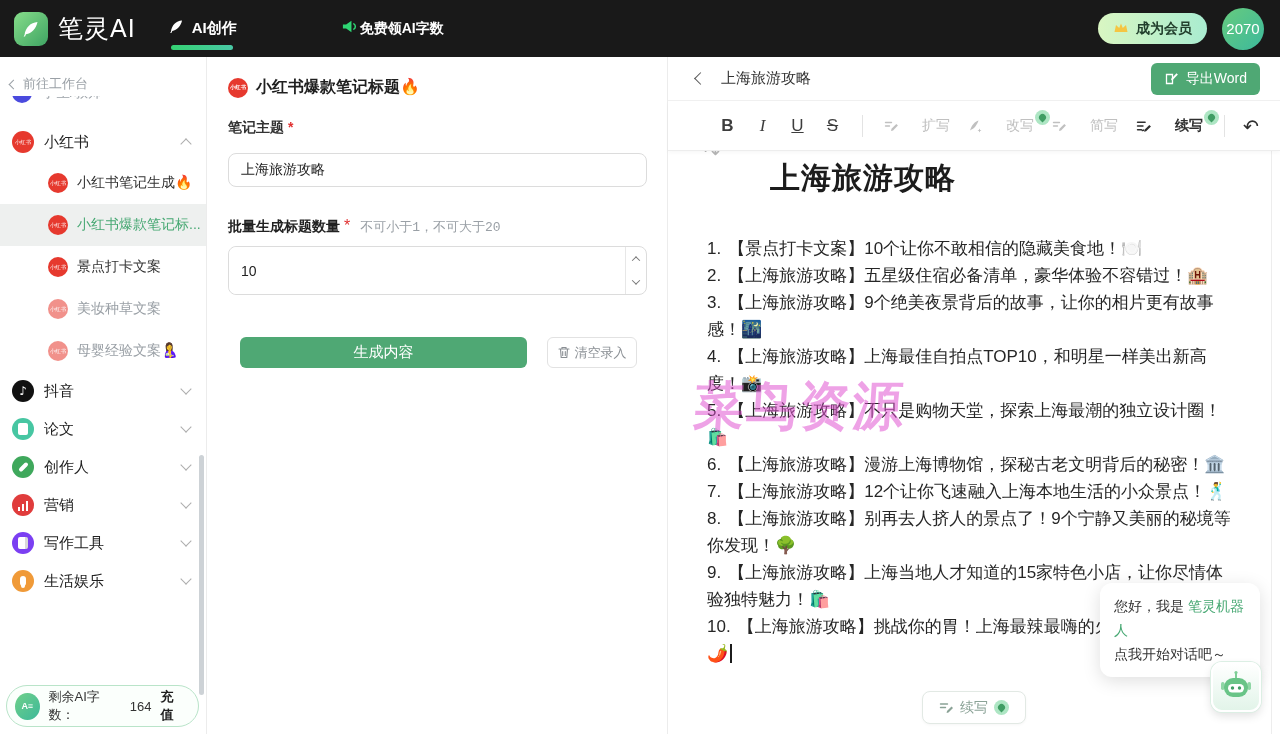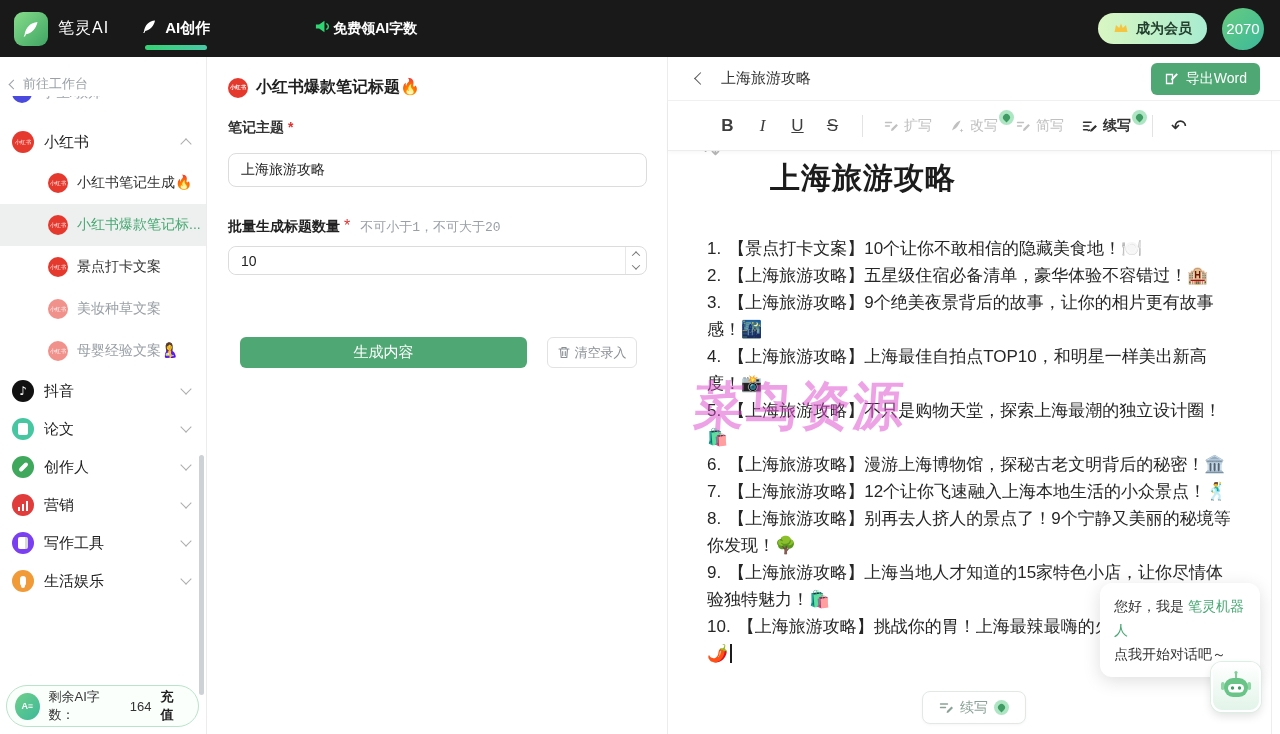--- a/index.html
+++ b/index.html
@@ -4,21 +4,21 @@
 <style>
   * { margin:0; padding:0; box-sizing:border-box; }
   html,body { background:#fff; }
   body { font-family:"Liberation Sans","DejaVu Sans",sans-serif; }
   .app { position:relative; width:1280px; height:734px; overflow:hidden; background:#fff; }
 
   
   .topbar { position:absolute; top:0; left:0; width:1280px; height:57px; background:#191919; display:flex; align-items:center; }
   .logo-wrap { display:flex; align-items:center; margin-left:14px; }
   .logo-box { width:34px; height:34px; border-radius:9px; background:linear-gradient(135deg,#86dd8a,#3fa463); display:flex; align-items:center; justify-content:center; }
-  .logo-text { color:#fff; font-size:16px; margin-left:10px; letter-spacing:1px; }
+  .logo-text { color:#fff; font-size:25px; margin-left:10px; letter-spacing:1px; }
   .nav-item { position:relative; height:57px; display:flex; align-items:center; margin-left:32px; gap:7px; cursor:pointer; }
   .nav-item .lbl { color:#fff; font-size:15px; font-weight:700; }
   .nav-underline { position:absolute; left:50%; transform:translateX(-50%); bottom:7px; width:62px; height:5px; border-radius:3px; background:linear-gradient(90deg,#35d273,#49c8a5); }
   .promo { display:flex; align-items:center; gap:0; margin-left:104px; cursor:pointer; }
   .promo .lbl { color:#fff; font-size:14px; font-weight:700; }
   .top-spacer { flex:1; }
   .member-pill { height:31px; padding:0 15px; border-radius:17px; background:linear-gradient(90deg,#d9f6c2,#a9ecd0); display:flex; align-items:center; gap:7px; cursor:pointer; }
   .member-pill .lbl { font-size:14px; font-weight:700; color:#23402e; }
   .avatar { width:42px; height:42px; border-radius:50%; background:linear-gradient(135deg,#67cb7e,#3cb99c); color:#fff; font-size:15px; display:flex; align-items:center; justify-content:center; margin:0 16px 0 15px; }
 
@@ -61,21 +61,21 @@
 
   
   .form-panel { position:absolute; top:57px; left:208px; width:460px; height:677px; background:#fff; border-right:1px solid #ececec; }
   .form-title { position:absolute; top:20px; left:20px; display:flex; align-items:center; gap:8px; font-size:16px; font-weight:700; color:#1f1f1f; }
   .field-label { position:absolute; top:62px; left:20px; font-size:14px; color:#333; font-weight:600; }
   .req { color:#e03131; margin-left:4px; }
   .text-input { position:absolute; top:96px; left:20px; right:20px; height:34px; border:1px solid #dcdcdc; border-radius:8px; padding:0 12px; font-size:14px; color:#222; background:#fff; font-family:inherit; }
   .count-row { position:absolute; top:160px; left:20px; display:flex; align-items:baseline; }
   .count-lbl { font-size:14px; font-weight:700; color:#222; }
   .count-hint { font-size:13px; color:#9aa0a6; margin-left:10px;font-family:Liberation Mono, monospace; }
-  .num-wrap { position:absolute; top:189px; left:20px; right:20px; height:29px; border:1px solid #dcdcdc; border-radius:8px; background:#fff; display:flex; }
+  .num-wrap { position:absolute; top:189px; left:20px; right:20px; height:49px; border:1px solid #dcdcdc; border-radius:8px; background:#fff; display:flex; }
   .num-input { flex:1; border:none; outline:none; border-radius:8px; padding:0 12px; font-size:14px; color:#222; font-family:inherit; }
   .spinner { width:21px; border-left:1px solid #e7e7e7; display:flex; flex-direction:column; }
   .spin-btn { flex:1; display:flex; align-items:center; justify-content:center; cursor:pointer; }
   .spin-chev { width:6px; height:6px; border-right:1.4px solid #777; border-bottom:1.4px solid #777; }
   .spin-chev.up { transform:rotate(-135deg) translate(-1px,-1px); }
   .spin-chev.down { transform:rotate(45deg) translate(-1px,-1px); }
   .gen-btn { position:absolute; top:280px; left:32px; width:287px; height:31px; border:none; border-radius:6px; background:#4fa874; color:#fff; font-size:15px; cursor:pointer; font-family:inherit; }
   .clear-btn { position:absolute; top:280px; left:339px; width:90px; height:31px; border:1px solid #e2e2e2; border-radius:6px; background:#fff; color:#8a8f94; font-size:13px; cursor:pointer; display:flex; align-items:center; justify-content:center; gap:5px; font-family:inherit; }
 
   
@@ -83,21 +83,21 @@
   .doc-header { height:44px; border-bottom:1px solid #f0f0f0; display:flex; align-items:center; padding:0 20px 0 28px; }
   .doc-title-sm { font-size:15px; color:#333; margin-left:16px; }
   .export-btn { margin-left:auto; height:32px; padding:0 13px; border:none; border-radius:6px; background:#4fa874; color:#fff; font-size:14px; display:flex; align-items:center; gap:7px; cursor:pointer; font-family:inherit; }
   .toolbar { height:50px; border-bottom:1px solid #ededed; box-shadow:0 2px 4px rgba(0,0,0,.03); display:flex; align-items:center; padding-left:42px; position:relative; z-index:2; background:#fff; }
   .fmt { width:35px; text-align:center; font-size:17px; color:#3d3d3d; cursor:pointer; }
   .fmt.b { font-weight:700; }
   .fmt.i { font-style:italic; font-family:"Liberation Serif",serif; }
   .fmt.u { text-decoration:underline; }
   .fmt.s { text-decoration:line-through; }
   .tb-div { width:1px; height:22px; background:#e3e3e3; margin:0 12px; }
-  .tbtn { position:relative; display:flex; align-items:center; gap:5px; font-size:14px; color:#c0c0c0; padding:0 9px; cursor:pointer; }
+  .tbtn { position:relative; display:flex; align-items:center; gap:23px; font-size:14px; color:#c0c0c0; padding:0 9px; cursor:pointer; }
   .tbtn.active { color:#2f2f2f; font-weight:700; }
   .badge { position:absolute; top:-7px; right:-7px; width:15px; height:15px; border-radius:50%; background:#aee6c4; display:flex; align-items:center; justify-content:center; }
   .badge i { display:block; width:7px; height:7px; border-radius:50% 50% 50% 0; background:#3f9d63; transform:rotate(-45deg); }
   .undo-btn { font-size:19px; color:#2f2f2f; margin-left:6px; cursor:pointer; font-family:"DejaVu Sans",sans-serif; }
 
   .doc-body { position:relative; height:583px; overflow:hidden; background:#fff; }
   .gutter { position:absolute; top:0; right:0; bottom:0; width:9px; background:#fff; border-left:1px solid #ededed; }
   .redo-peek { position:absolute; top:-10px; left:36px; font-size:19px; color:#b5b5b5; font-family:"DejaVu Sans",sans-serif; }
   .doc-h1 { position:absolute; top:7px; left:102px; font-size:30px; font-weight:700; color:#1c1c1c; letter-spacing:1px; }
   .doc-list { position:absolute; top:84px; left:39px; right:46px; font-size:17px; line-height:27px; color:#262626; }

